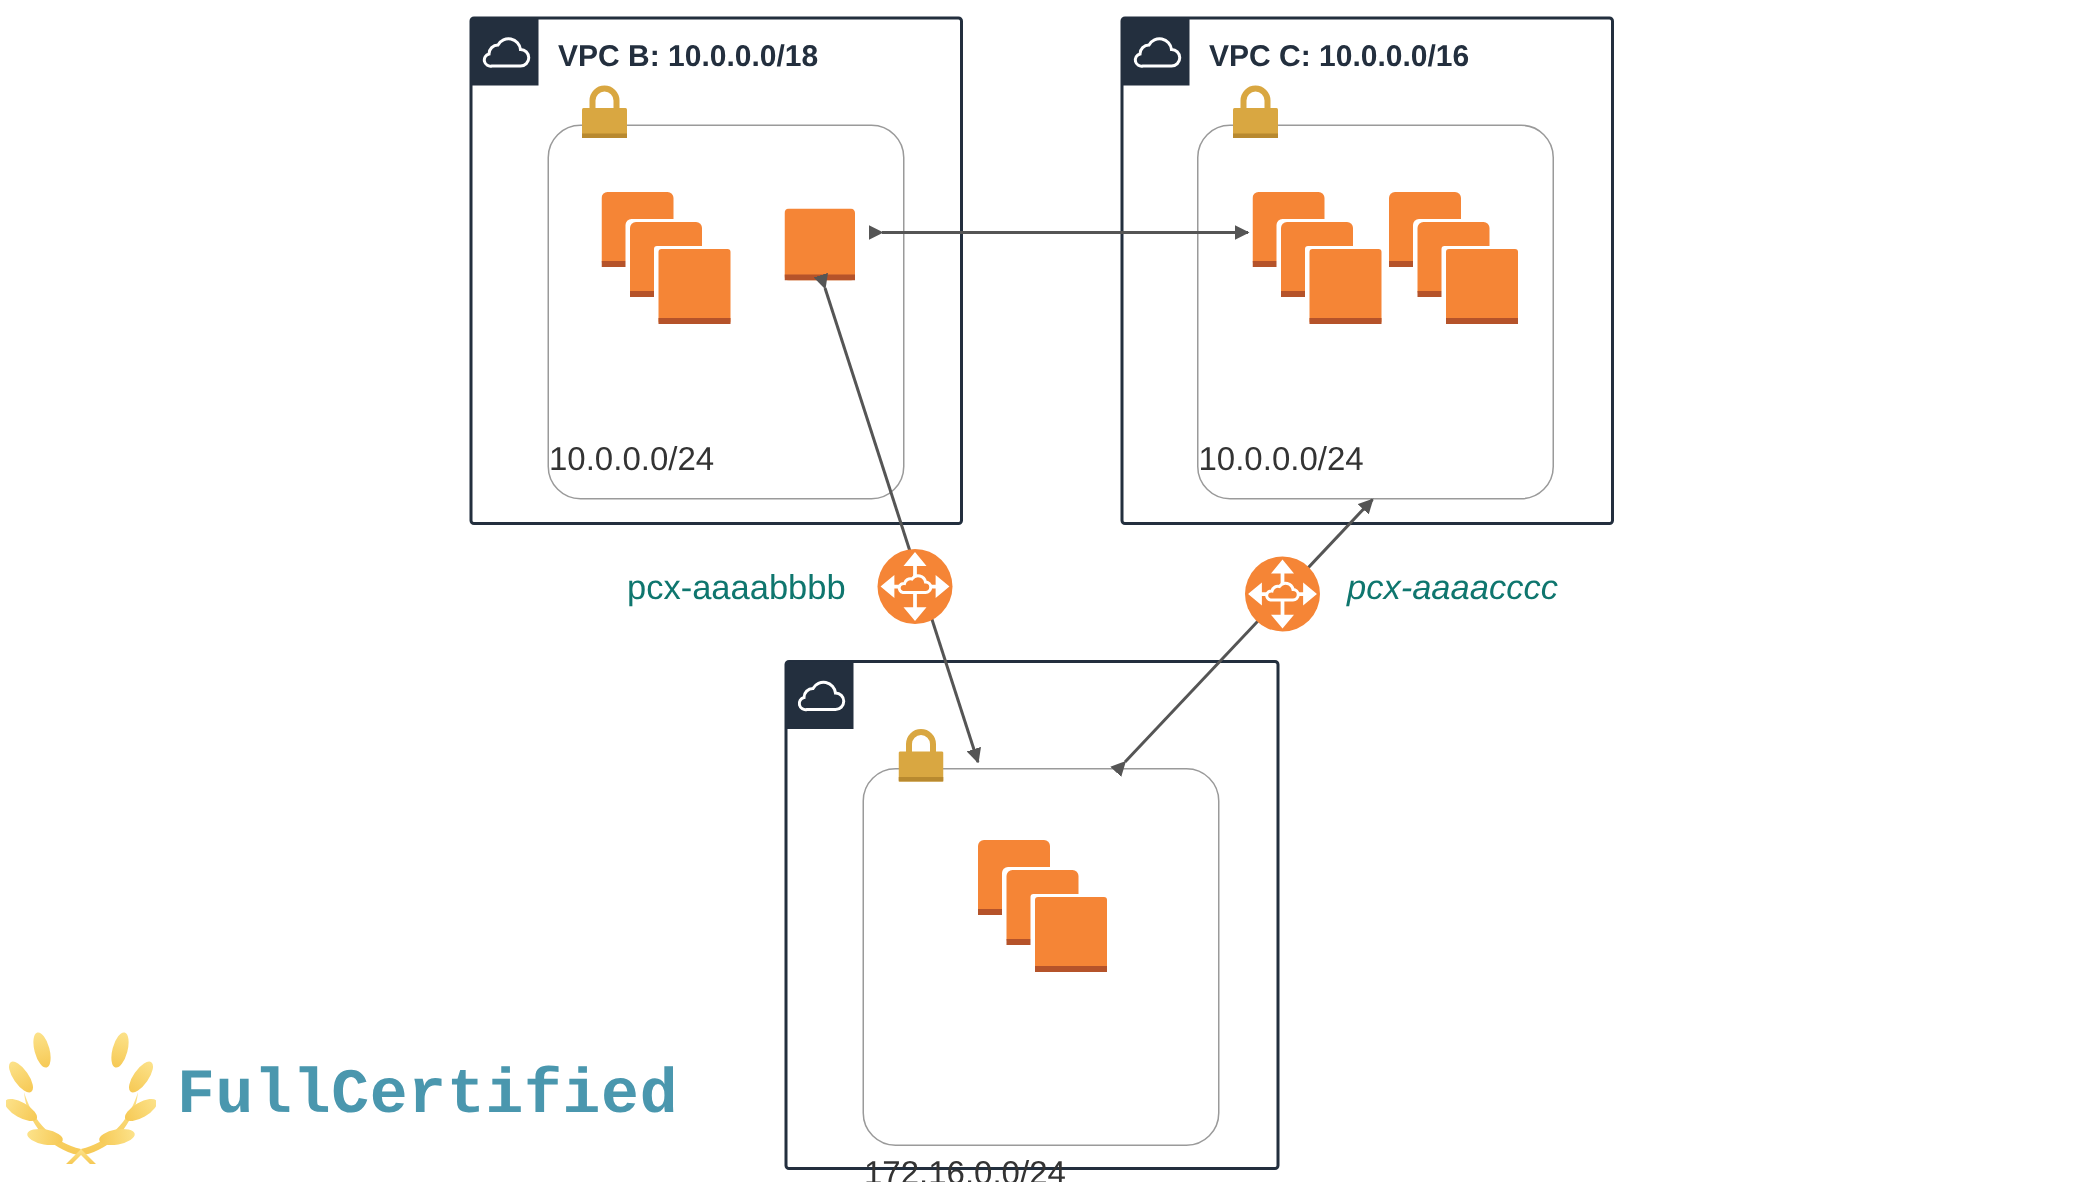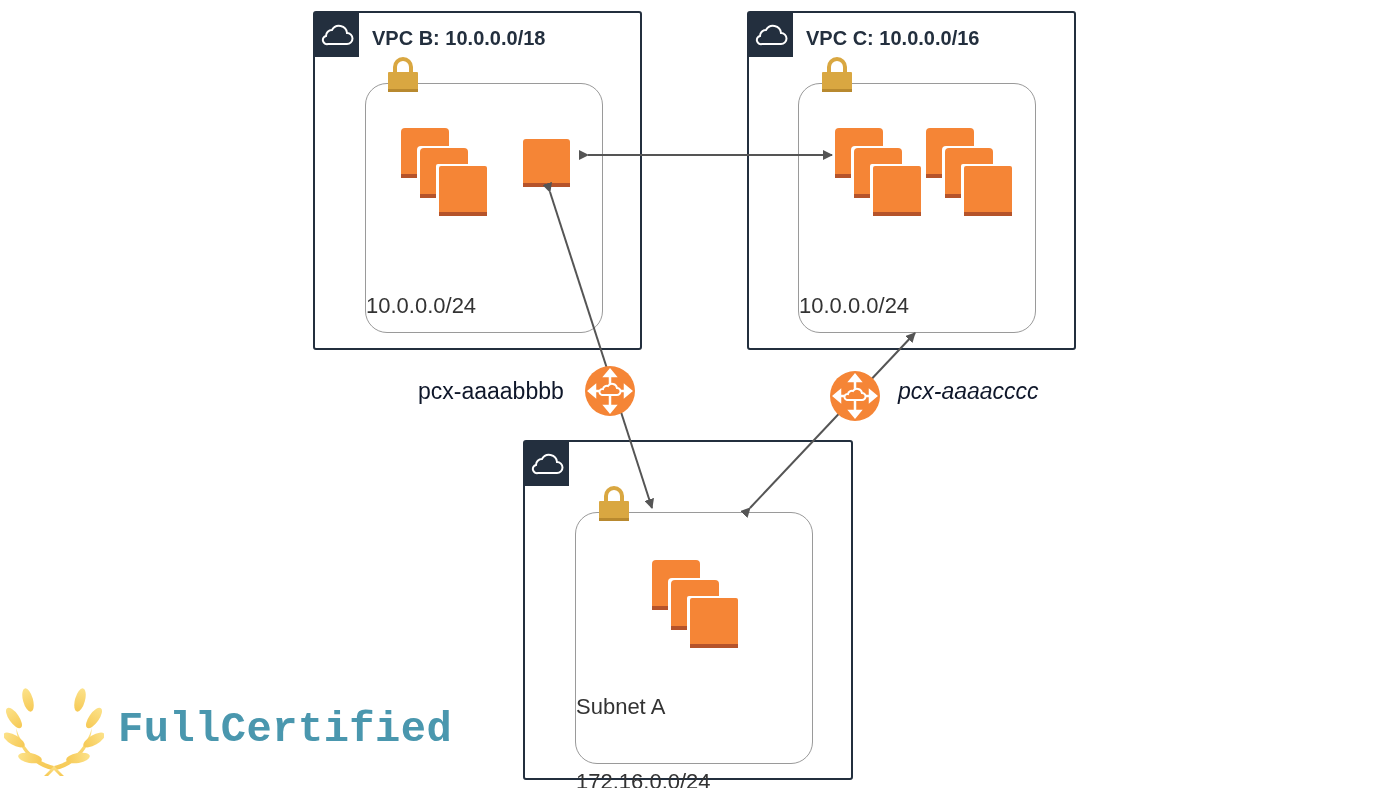--- a/index.html
+++ b/index.html
@@ -3,21 +3,21 @@
 <meta charset="utf-8">
 <style>
   html,body{margin:0;padding:0;background:#ffffff;}
   body{width:1400px;height:788px;position:relative;overflow:hidden;font-family:"Liberation Sans",sans-serif;}
   .vpc{position:absolute;border:2px solid #232f3e;border-radius:3px;background:#fff;box-sizing:border-box;}
   .vpc-tab{position:absolute;left:-1px;top:-1px;width:45px;height:45px;background:#232f3e;display:flex;align-items:center;justify-content:center;}
   .vpc-title{position:absolute;left:57px;top:14px;font-size:20px;font-weight:bold;color:#232f3e;white-space:nowrap;}
   .subnet{position:absolute;border:1.5px solid #9a9a9a;border-radius:22px;background:#fff;box-sizing:border-box;}
   .subnet-label{position:absolute;left:0;right:0;text-align:left;font-size:22px;color:#333;line-height:28px;}
   .lock{position:absolute;width:30px;height:40px;}
-  .pcx-label{position:absolute;font-size:23px;color:#0f172a;white-space:nowrap;}
+  .pcx-label{position:absolute;font-size:23px;color:#0f766e;white-space:nowrap;}
   .brand{position:absolute;left:118px;top:706px;font-size:42px;font-weight:bold;color:#4a97ae;letter-spacing:0.5px;font-family:Liberation Mono, monospace;}
   svg.overlay{position:absolute;left:0;top:0;}
   .icon{position:absolute;}
 </style>
 </head>
 <body>
 
 <div class="vpc" style="left:313px;top:11px;width:329px;height:339px;">
   <div class="vpc-tab">
     <svg width="34" height="22" viewBox="0 0 34 22">
@@ -42,21 +42,20 @@
   </div>
 </div>
 
 <div class="vpc" style="left:523px;top:440px;width:330px;height:340px;">
   <div class="vpc-tab">
     <svg width="34" height="22" viewBox="0 0 34 22">
         <path d="M8 20 H27 A5.5 5.5 0 0 0 27 9 A8 8 0 0 0 12 6 A6 6 0 0 0 6 12 A4 4 0 0 0 8 20 Z" fill="none" stroke="#fff" stroke-width="2"></path>
       </svg>
   </div>
   <div class="subnet" style="left:50px;top:70px;width:238px;height:252px;">
-    <div class="subnet-label" style="top:180px;">Subnet A</div>
     <div class="subnet-label" style="top:208px;margin-top:47px;">172.16.0.0/24</div>
   </div>
 </div>
 
 <svg class="lock" style="left:388px;top:56px;" viewBox="0 0 30 40">
     <path d="M7 17 V11 A8 8 0 0 1 23 11 V17" fill="none" stroke="#d9a741" stroke-width="4"></path>
     <rect x="0" y="16" width="30" height="20" rx="1" fill="#d9a741"></rect>
     <rect x="0" y="33" width="30" height="3" fill="#b8892f"></rect>
   </svg>
 <svg class="lock" style="left:822px;top:56px;" viewBox="0 0 30 40">

